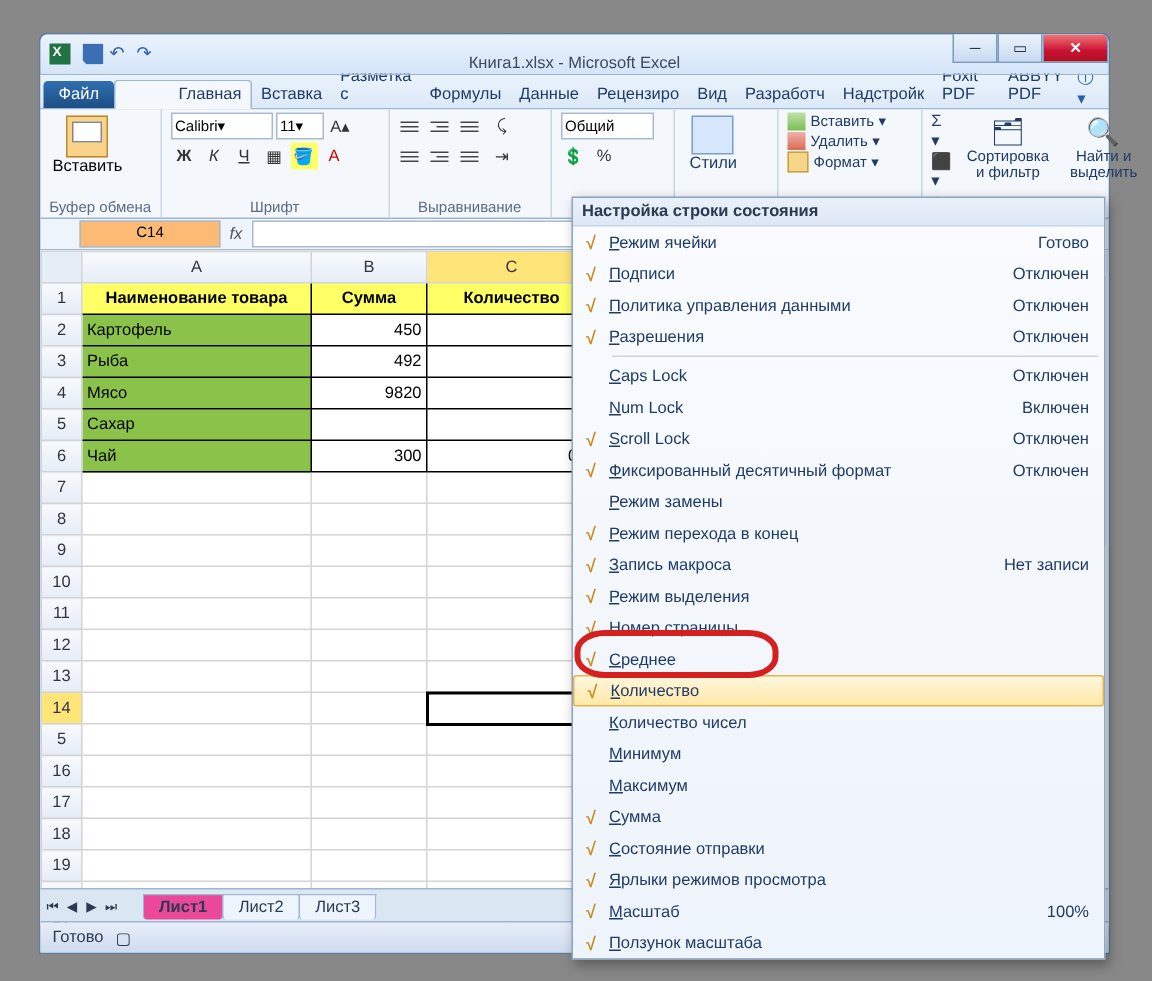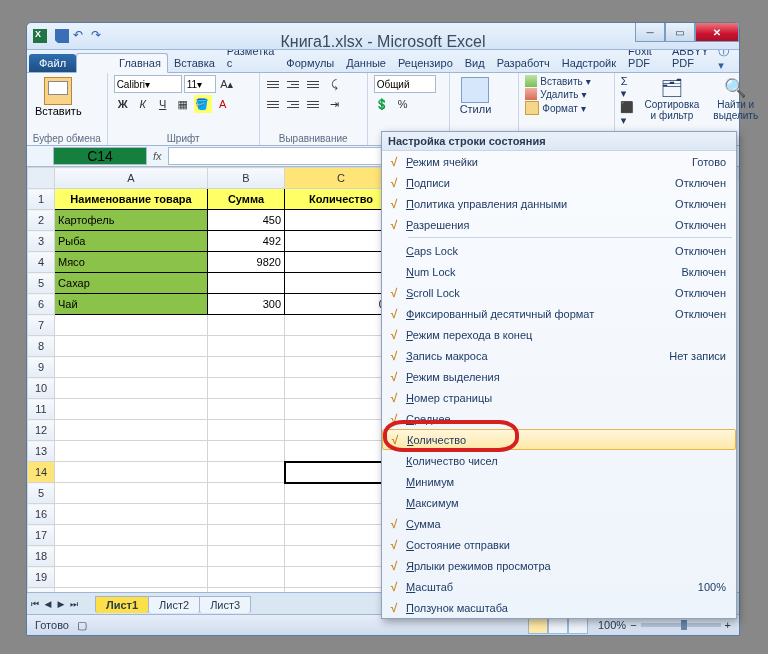--- a/index.html
+++ b/index.html
@@ -5,21 +5,21 @@
   html,body{margin:0;padding:0;font-family:"Segoe UI",Tahoma,sans-serif;font-size:11px;background:#999;}
   .screen{position:relative;width:768px;height:654px;background:#888;}
   .window{position:absolute;left:26px;top:22px;width:712px;height:612px;background:#fff;border:1px solid #5a7aa0;border-radius:5px 5px 0 0;box-shadow:0 0 0 1px #c9d7e8 inset;}
   .titlebar{height:26px;background:linear-gradient(#eaf3fc,#d5e5f8);border-radius:5px 5px 0 0;display:flex;align-items:center;position:relative;border-bottom:1px solid #9db6d6;}
   .excel-ico{width:14px;height:14px;background:#217346;margin:0 4px 0 6px;display:inline-block;position:relative;}
   .excel-ico:after{content:"X";color:#fff;font-size:9px;font-weight:bold;position:absolute;left:2px;top:0;}
   .qat{display:flex;gap:4px;margin-left:4px;}
   .qat span{width:14px;height:14px;display:inline-block;}
   .q-save{background:#3b6fb5;clip-path:polygon(0 0,100% 0,100% 100%,20% 100%,0 80%);}
   .q-undo,.q-redo{color:#2b5fa8;font-size:12px;line-height:12px;}
-  .title-text{position:absolute;left:50%;transform:translateX(-50%);color:#3b4a5c;font-size:16px;margin-top:12px;}
+  .title-text{position:absolute;left:50%;transform:translateX(-50%);color:#3b4a5c;font-size:11px;margin-top:12px;}
   .winbtns{position:absolute;right:0;top:0;display:flex;}
   .winbtn{width:28px;height:18px;border:1px solid #7a9cc2;border-top:none;background:linear-gradient(#eaf3fc,#c9dbf0);display:flex;align-items:center;justify-content:center;font-size:10px;color:#334;}
   .winbtn.close{width:42px;background:linear-gradient(#e77,#c13 60%,#a12);color:#fff;font-weight:bold;border-radius:0 4px 0 0;}
   .ribbon-tabs{height:22px;background:linear-gradient(#eaf3fc,#dce9f8);display:flex;align-items:flex-end;border-bottom:1px solid #9db6d6;}
   .file-tab{background:linear-gradient(#2f6fb0,#1d4e85);color:#fff;padding:3px 10px;border-radius:3px 3px 0 0;margin-left:2px;}
   .rtab{padding:3px 6px;color:#1f3b66;cursor:default;}
   .rtab.active{background:#f4f8fd;border:1px solid #9db6d6;border-bottom:1px solid #f4f8fd;border-radius:3px 3px 0 0;margin-bottom:-1px;padding-left:42px;}
   .help{margin-left:auto;margin-right:8px;color:#2b5fa8;}
   .ribbon-body{height:72px;background:#f4f8fd;border-bottom:1px solid #9db6d6;display:flex;}
   .rgroup{border-right:1px solid #c8d6e8;padding:2px 23px 0 6px;display:flex;flex-direction:column;position:relative;}
@@ -39,39 +39,39 @@
   .styles-btn,.big-btn{display:flex;flex-direction:column;align-items:center;padding:2px 4px;color:#1f3b66;}
   .big-ico{width:26px;height:24px;background:#d7e7fb;border:1px solid #7ba0cb;}
   .cells-col{display:flex;flex-direction:column;gap:1px;}
   .cell-row{display:flex;align-items:center;gap:3px;font-size:10px;color:#1f3b66;}
   .ci{width:12px;height:12px;display:inline-block;}
   .ci.ins{background:linear-gradient(#bfe2a9,#7abf50);}
   .ci.del{background:linear-gradient(#f0b1a6,#d96b55);}
   .ci.fmt{background:#f6d78a;border:1px solid #c8a043;}
   .edit-col{display:flex;gap:6px;}
   .namebox-row{height:20px;background:#eef4fb;border-bottom:1px solid #a7bace;display:flex;align-items:center;}
-  .namebox{width:92px;height:16px;border:1px solid #a7bace;background:#15803d;margin-left:26px;text-align:center;font-size:14px;line-height:16px;}
+  .namebox{width:92px;height:16px;border:1px solid #a7bace;background:#fdba74;margin-left:26px;text-align:center;font-size:10px;line-height:16px;}
   .fx{margin:0 6px;font-style:italic;color:#555;}
   .fxbar{flex:1;height:16px;border:1px solid #a7bace;background:#fff;margin-right:4px;}
   .grid-area{position:relative;height:calc(100% - 26px - 22px - 72px - 20px - 22px);overflow:hidden;background:#fff;}
   table.sheet{border-collapse:collapse;table-layout:fixed;}
   .sheet th,.sheet td{border:1px solid #d4d4d4;height:18px;font-size:11px;}
   .sheet .colh{background:linear-gradient(#f7fafd,#e5edf7);text-align:center;color:#334;font-weight:normal;}
   .sheet .rowh{background:linear-gradient(#f7fafd,#e5edf7);text-align:center;width:24px;color:#334;font-weight:normal;}
   .corner{width:24px;background:#e5edf7;}
   .sheet .colh.sel{background:#ffe477;}
   .hdr-cell{background:#ffff66;text-align:center;font-weight:bold;border:1px solid #000 !important;}
   .name-cell{background:#8bc34a;padding-left:3px;border:1px solid #000 !important;}
   .val-cell{text-align:right;padding-right:3px;border:1px solid #000 !important;background:#fff;}
   .rowh.sel{background:#ffe477;}
   td.selected{background:#fff;outline:2px solid #000;outline-offset:-1px;}
   .statusbar{position:absolute;bottom:0;left:0;right:0;height:20px;background:linear-gradient(#e7eef8,#cfdcee);border-top:1px solid #9db6d6;display:flex;align-items:center;font-size:11px;color:#2a3a52;}
   .sheet-tabs{position:absolute;bottom:20px;left:0;right:0;height:22px;background:#dbe6f3;border-top:1px solid #9db6d6;display:flex;align-items:center;padding-left:20px;}
   .shtab{padding:2px 10px;background:#eef4fb;border:1px solid #9db6d6;border-bottom:none;border-radius:0 0 3px 3px;margin-right:-1px;font-size:11px;color:#2a3a52;}
-  .shtab.active{background:#fde047;font-weight:bold;}
+  .shtab.active{background:#ec4899;font-weight:bold;}
   .shnav{display:flex;gap:1px;margin-right:6px;position:absolute;left:2px;}
   .shnav span{width:12px;height:14px;display:flex;align-items:center;justify-content:center;color:#2a3a52;font-size:9px;}
   .zoom{margin-left:auto;display:flex;align-items:center;gap:4px;margin-right:8px;}
   .zslider{width:80px;height:4px;background:#b6c6db;display:inline-block;position:relative;}
   .zslider:before{content:"";position:absolute;left:50%;top:-3px;width:6px;height:10px;background:#6a88ad;}
   .views{display:flex;gap:0;margin-right:6px;}
   .vbtn{width:18px;height:16px;border:1px solid #9db6d6;background:#eef4fb;}
   .vbtn.active{background:#ffeaa7;}
   
   .ctx{position:absolute;left:381px;top:131px;width:354px;background:linear-gradient(#f9fbfe,#eef4fb);border:1px solid #8ca3c1;box-shadow:2px 3px 8px rgba(0,0,0,0.35);}
@@ -443,20 +443,25 @@
           <span class="ctx-check">√</span>
           <span class="ctx-label"><u>S</u>croll Lock</span>
           <span class="ctx-val">Отключен</span>
         </div>
         <div class="ctx-item">
           <span class="ctx-check">√</span>
           <span class="ctx-label"><u>Ф</u>иксированный десятичный формат</span>
           <span class="ctx-val">Отключен</span>
         </div>
         <div class="ctx-item">
+          <span class="ctx-check"></span>
+          <span class="ctx-label"><u>Р</u>ежим замены</span>
+          <span class="ctx-val"></span>
+        </div>
+        <div class="ctx-item">
           <span class="ctx-check">√</span>
           <span class="ctx-label"><u>Р</u>ежим перехода  в конец</span>
           <span class="ctx-val"></span>
         </div>
         <div class="ctx-item">
           <span class="ctx-check">√</span>
           <span class="ctx-label"><u>З</u>апись макроса</span>
           <span class="ctx-val">Нет записи</span>
         </div>
         <div class="ctx-item">

